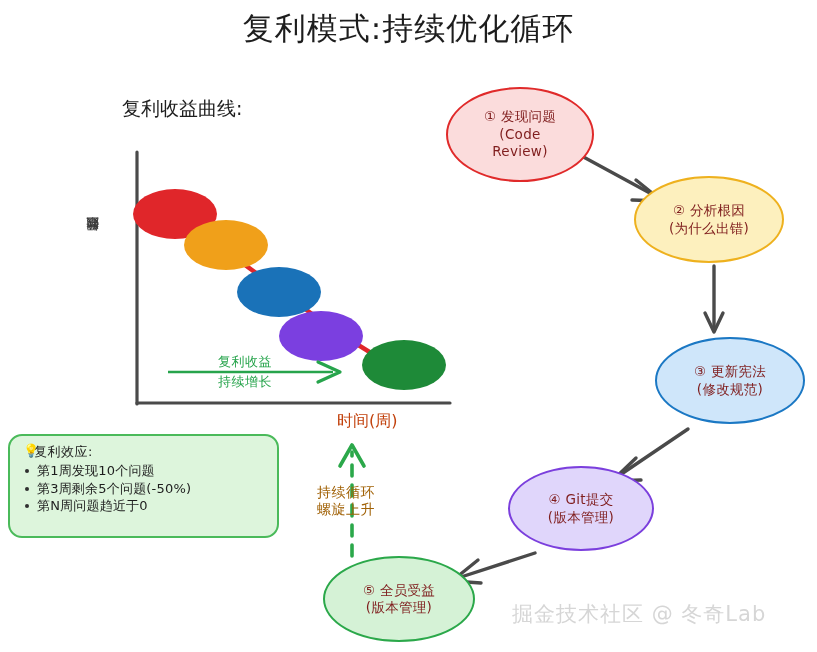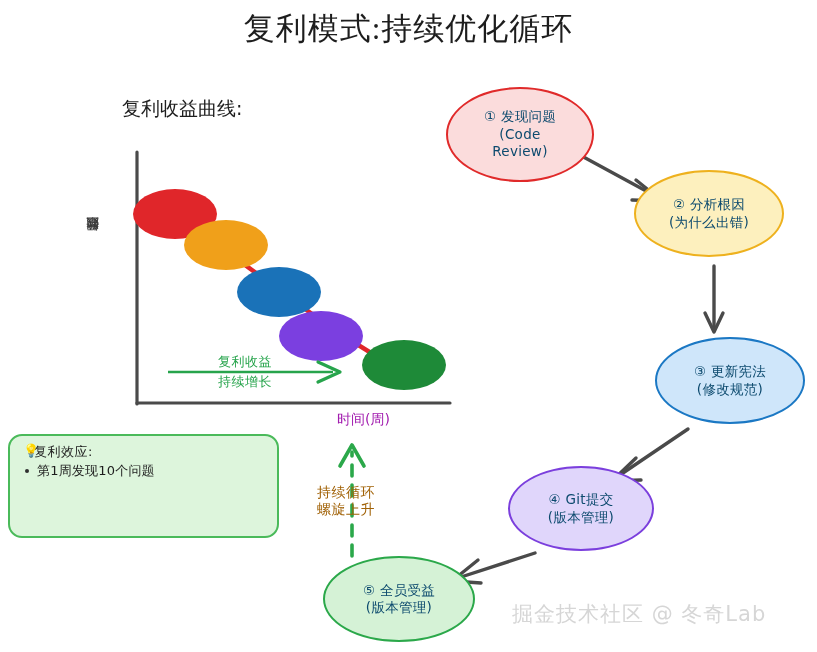--- a/index.html
+++ b/index.html
@@ -14,38 +14,37 @@
   .abs{position:absolute;}
 
   
   #title{
     left:0;top:8px;width:817px;
     text-align:center;
     font-size:31px;
     color:#1d1d1d;
     letter-spacing:1px;
     font-weight:500;
-    font-family:Liberation Serif, serif;
   }
 
   
   #chart-heading{
     left:122px;top:96px;
     font-size:19px;color:#1d1d1d;
   }
   #y-axis-label{
     left:84px;top:238px;
     font-size:13px;color:#3a3a3a;
     writing-mode:vertical-rl;
     transform:rotate(180deg);
     letter-spacing:1px;
   }
   #x-axis-label{
     left:337px;top:411px;
-    font-size:14px;color:#a21caf;
+    font-size:16px;color:#c2410c;
   }
   #growth-label{
     left:218px;top:352px;
     font-size:13px;color:#27a44c;
     line-height:20px;
     white-space:pre-line;
     letter-spacing:.5px;
   }
 
   
@@ -79,26 +78,26 @@
   }
 
   
   .node{
     display:flex;align-items:center;justify-content:center;
     text-align:center;
     border-radius:50%;
     box-sizing:border-box;
     font-size:13.5px;
     line-height:17.5px;
-    color:#0c4a6e;
+    color:#7f1d1d;
     white-space:pre-line;
     letter-spacing:.3px;
   }
   #node-1{left:446px;top:87px;width:148px;height:95px;background:#fbdcdc;border:2.5px solid #e02a2a;}
-  #node-2{left:634px;top:170px;width:150px;height:87px;background:#fdf0be;border:2.5px solid #eeb11e;}
+  #node-2{left:634px;top:176px;width:150px;height:87px;background:#fdf0be;border:2.5px solid #eeb11e;}
   #node-3{left:655px;top:337px;width:150px;height:87px;background:#cfe6fa;border:2.5px solid #1b78c4;}
   #node-4{left:508px;top:466px;width:146px;height:85px;background:#e0d6fb;border:2.5px solid #7b3fdd;}
   #node-5{left:323px;top:556px;width:152px;height:86px;background:#d5f2d6;border:2.5px solid #2ba84a;}
 
   
   #loop-label{
     left:317px;top:484px;
     font-size:14px;color:#a16207;
     line-height:17px;white-space:pre-line;
     letter-spacing:.5px;
@@ -165,20 +164,22 @@
 <div class="abs" id="y-axis-label">问题数量</div>
 <div class="abs" id="x-axis-label">时间(周)</div>
 <div class="abs" id="growth-label">复利收益
 持续增长</div>
 
 <div class="abs" id="info-box">
   <span id="bulb">💡</span>
   <div id="info-title">复利效应:</div>
   <ul id="info-list">
     <li>第1周发现10个问题</li>
+    <li>第3周剩余5个问题(-50%)</li>
+    <li>第N周问题趋近于0</li>
   </ul>
 </div>
 
 <div class="abs node" id="node-1">① 发现问题
 (Code
 Review)</div>
 <div class="abs node" id="node-2">② 分析根因
 (为什么出错)</div>
 <div class="abs node" id="node-3">③ 更新宪法
 (修改规范)</div>

